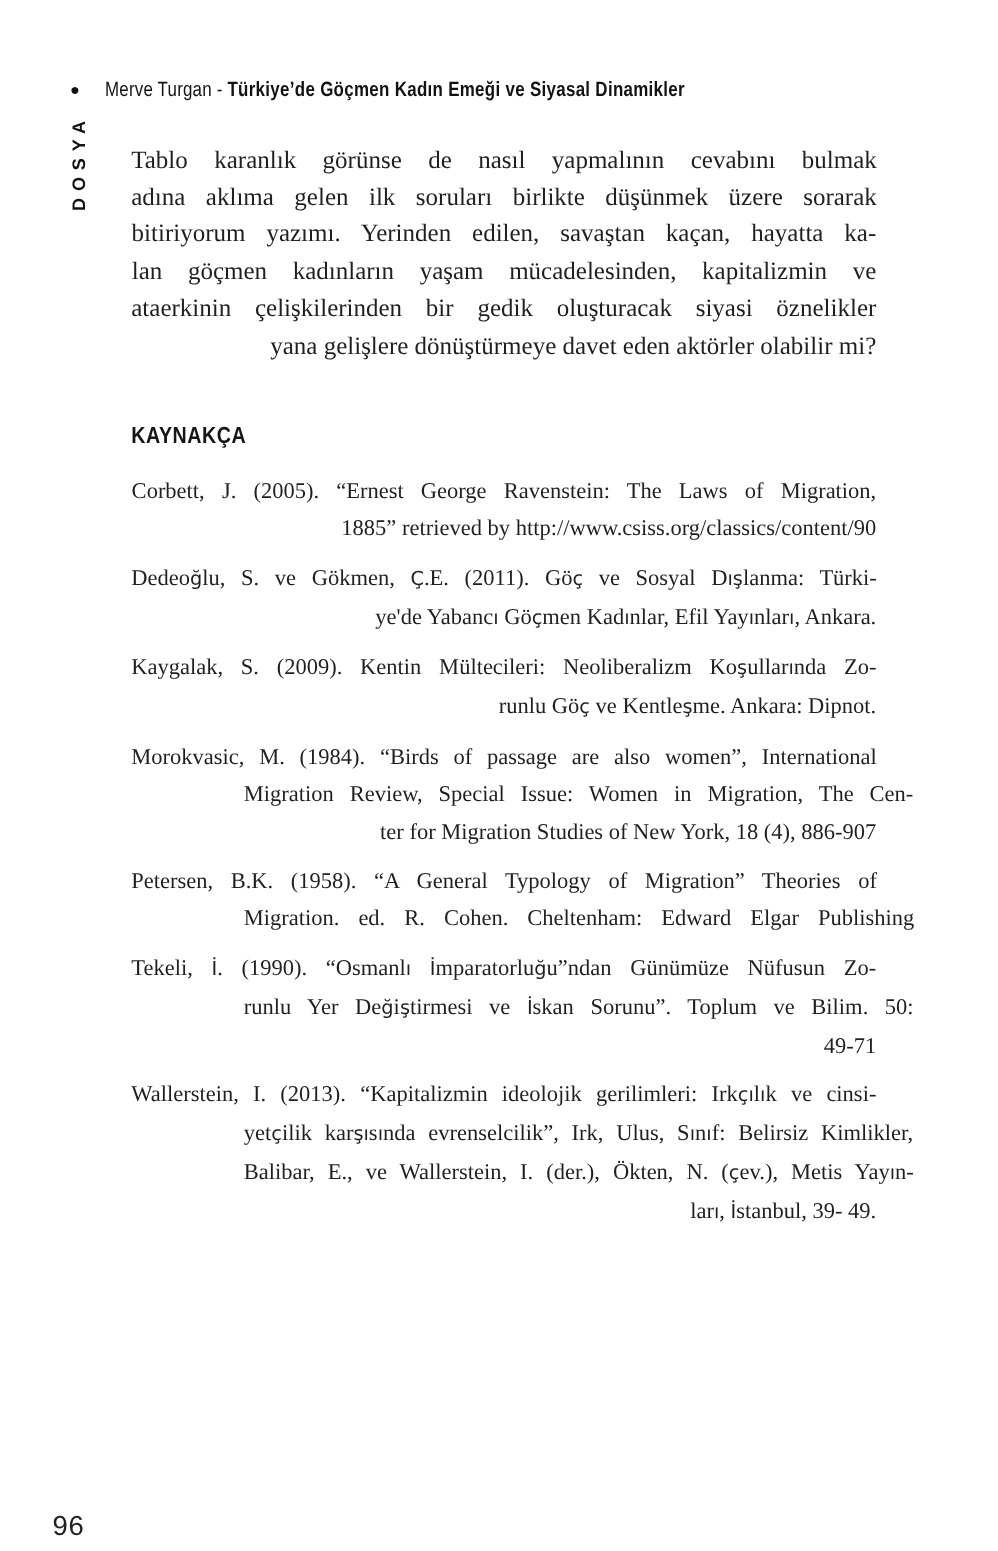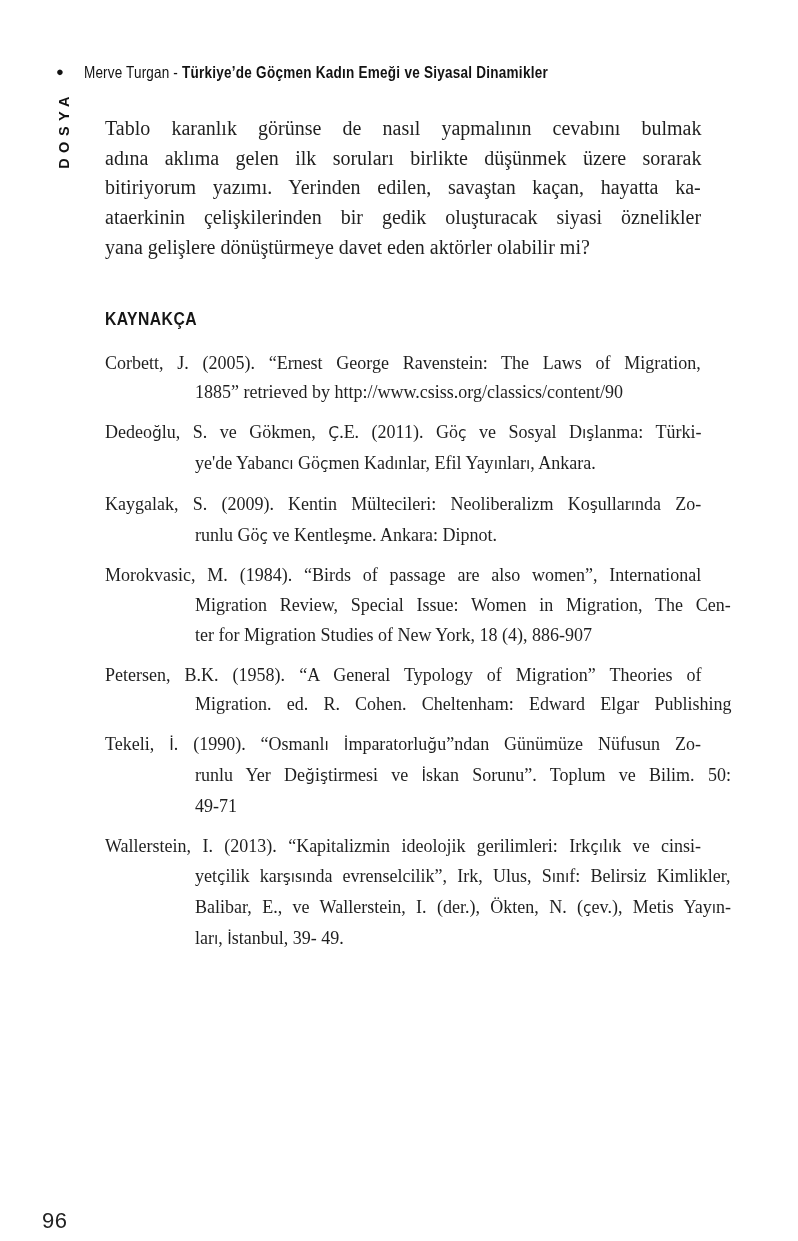--- a/index.html
+++ b/index.html
@@ -20,30 +20,30 @@
   .dosya{
     position:absolute;left:64px;top:130px;
     transform:translate(-50%,-50%) rotate(-90deg);
     font-family:"Liberation Sans",sans-serif;font-weight:700;
     font-size:14.5px;letter-spacing:5.5px;white-space:nowrap;color:#121212;
   }
 
   
   .text-col{position:absolute;left:105px;top:104px;width:596px;}
   .intro{font-size:20px;line-height:30px;margin:0;}
-  .para{margin-top:10px;font-size:20px;}
+  .para{margin-top:10px;font-size:20px;text-align:right;}
   .para .line{line-height:29.7px;}
   .kaynakca-row{margin-top:44px;height:24px;}
   .kaynakca{
     display:inline-block;transform:scaleX(0.85);transform-origin:0 50%;
     font-family:"Liberation Sans",sans-serif;font-weight:700;font-size:18.5px;
     letter-spacing:0.5px;color:#161616;line-height:24px;
   }
   .refs{margin-top:18px;font-size:18px;}
-  .ref{margin-bottom:10px;}
+  .ref{margin-bottom:10px;text-align:right;}
   .ref .line{line-height:29.8px;}
   .ref .line.cont{margin-left:90px;}
   .line{white-space:nowrap;overflow:visible;}
 
   
   .fb{font-family:"DejaVu Sans",sans-serif;font-size:0.86em;}
 
   
   .pagenum{
     position:absolute;left:42px;top:1208px;
@@ -63,20 +63,21 @@
     </span>
   </div>
 
   <div class="dosya">DOSYA</div>
 
   <div class="text-col">
     <div class="para" id="para-main">
         <div class="line" style="word-spacing: 16.14px;"><span class="lt">Tablo karanlık görünse de nasıl yapmalının cevabını bulmak</span></div>
         <div class="line" style="word-spacing: 11.38px;"><span class="lt">adına aklıma gelen ilk soruları birlikte düşünmek üzere sorarak</span></div>
         <div class="line" style="word-spacing: 11.71px;"><span class="lt">bitiriyorum yazımı. Yerinden edilen, savaştan kaçan, hayatta ka-</span></div>
+        <div class="line" style="word-spacing: 15.5px;"><span class="lt">lan göçmen kadınların yaşam mücadelesinden, kapitalizmin ve</span></div>
         <div class="line" style="word-spacing: 14px;"><span class="lt">ataerkinin çelişkilerinden bir gedik oluşturacak siyasi öznelikler</span></div>
         <div class="line"><span class="lt">yana gelişlere dönüştürmeye davet eden aktörler olabilir mi?</span></div>
       </div>
     <div class="kaynakca-row">
       <span class="kaynakca">KAYNAKÇA</span>
     </div>
     <div class="refs" id="refs">
         <div class="ref">
           <div class="line" style="word-spacing: 9.22px;"><span class="lt">Corbett, J. (2005). “Ernest George Ravenstein: The Laws of Migration,</span></div>
           <div class="line cont"><span class="lt">1885” retrieved by http://www.csiss.org/classics/content/90</span></div>

